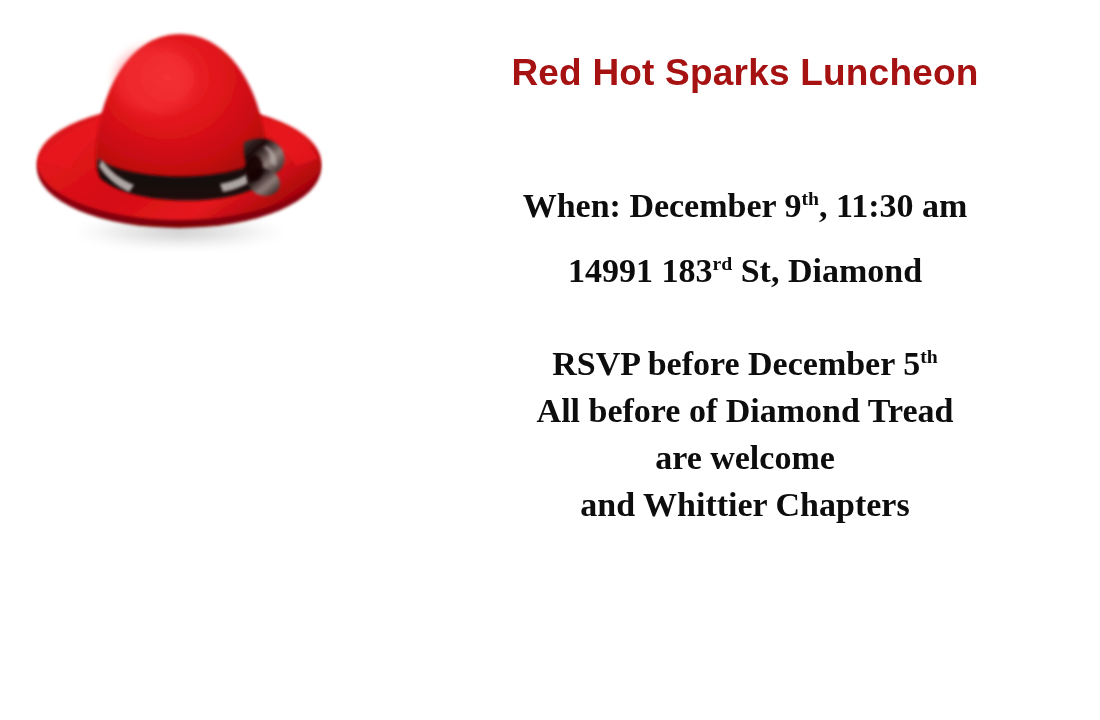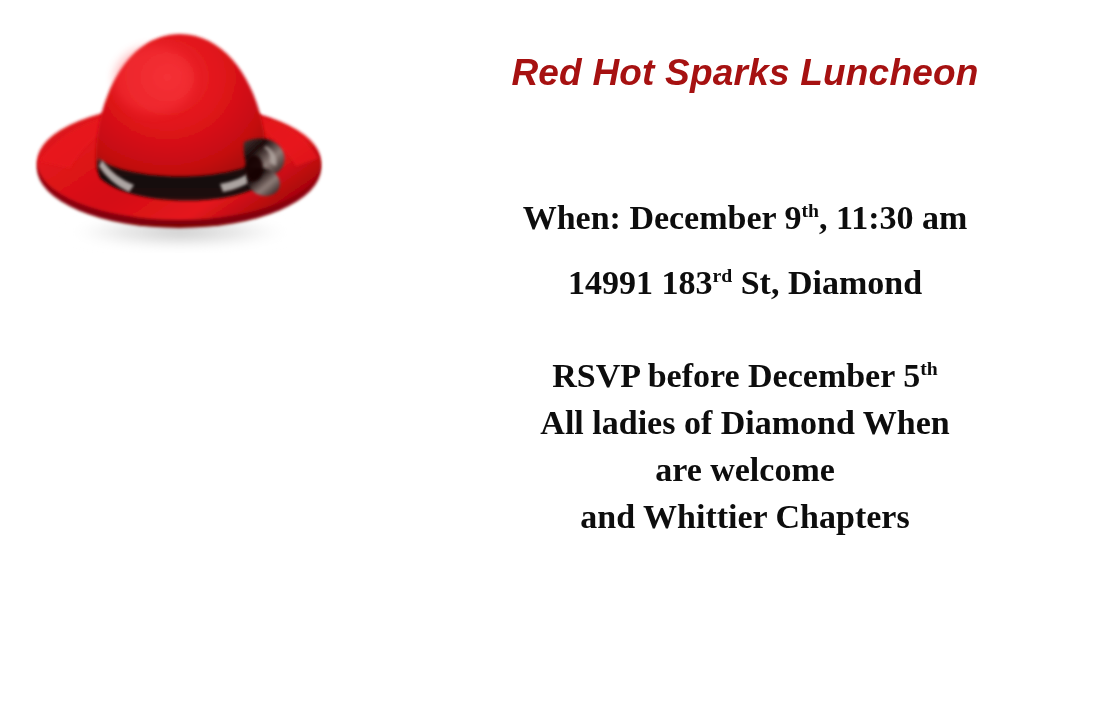--- a/index.html
+++ b/index.html
@@ -49,35 +49,33 @@
   }
 
   .flyer-title {
     position: absolute;
     left: 0;
     top: 50px;
     width: 650px;
     text-align: center;
     font-family: "Liberation Sans", "DejaVu Sans", sans-serif;
     font-weight: bold;
-    font-style: italic;
     font-size: 37px;
     line-height: 46px;
     letter-spacing: 0.2px;
     color: #a61111;
     white-space: nowrap;
   }
 
   .details {
     position: absolute;
     left: 0;
     top: 182px;
     width: 650px;
     text-align: center;
-    margin-top: 12px;
   }
 
   .line {
     font-family: "Liberation Serif", "DejaVu Serif", serif;
     font-weight: bold;
     font-size: 34px;
     line-height: 47px;
     color: #0d0d0d;
     white-space: nowrap;
   }
@@ -198,21 +196,21 @@
       </div>
 
       <div class="gap-block-lg"></div>
 
 
       <div class="line">
         <span>RSVP before December 5</span><sup>th</sup>
       </div>
 
 
-      <div class="line">All ladies of Diamond When</div>
+      <div class="line">All before of Diamond Tread</div>
 
       <div class="line">are welcome</div>
 
       <div class="line">and Whittier Chapters</div>
 
     </div>
   </div>
 </div>
 
 </body></html>

